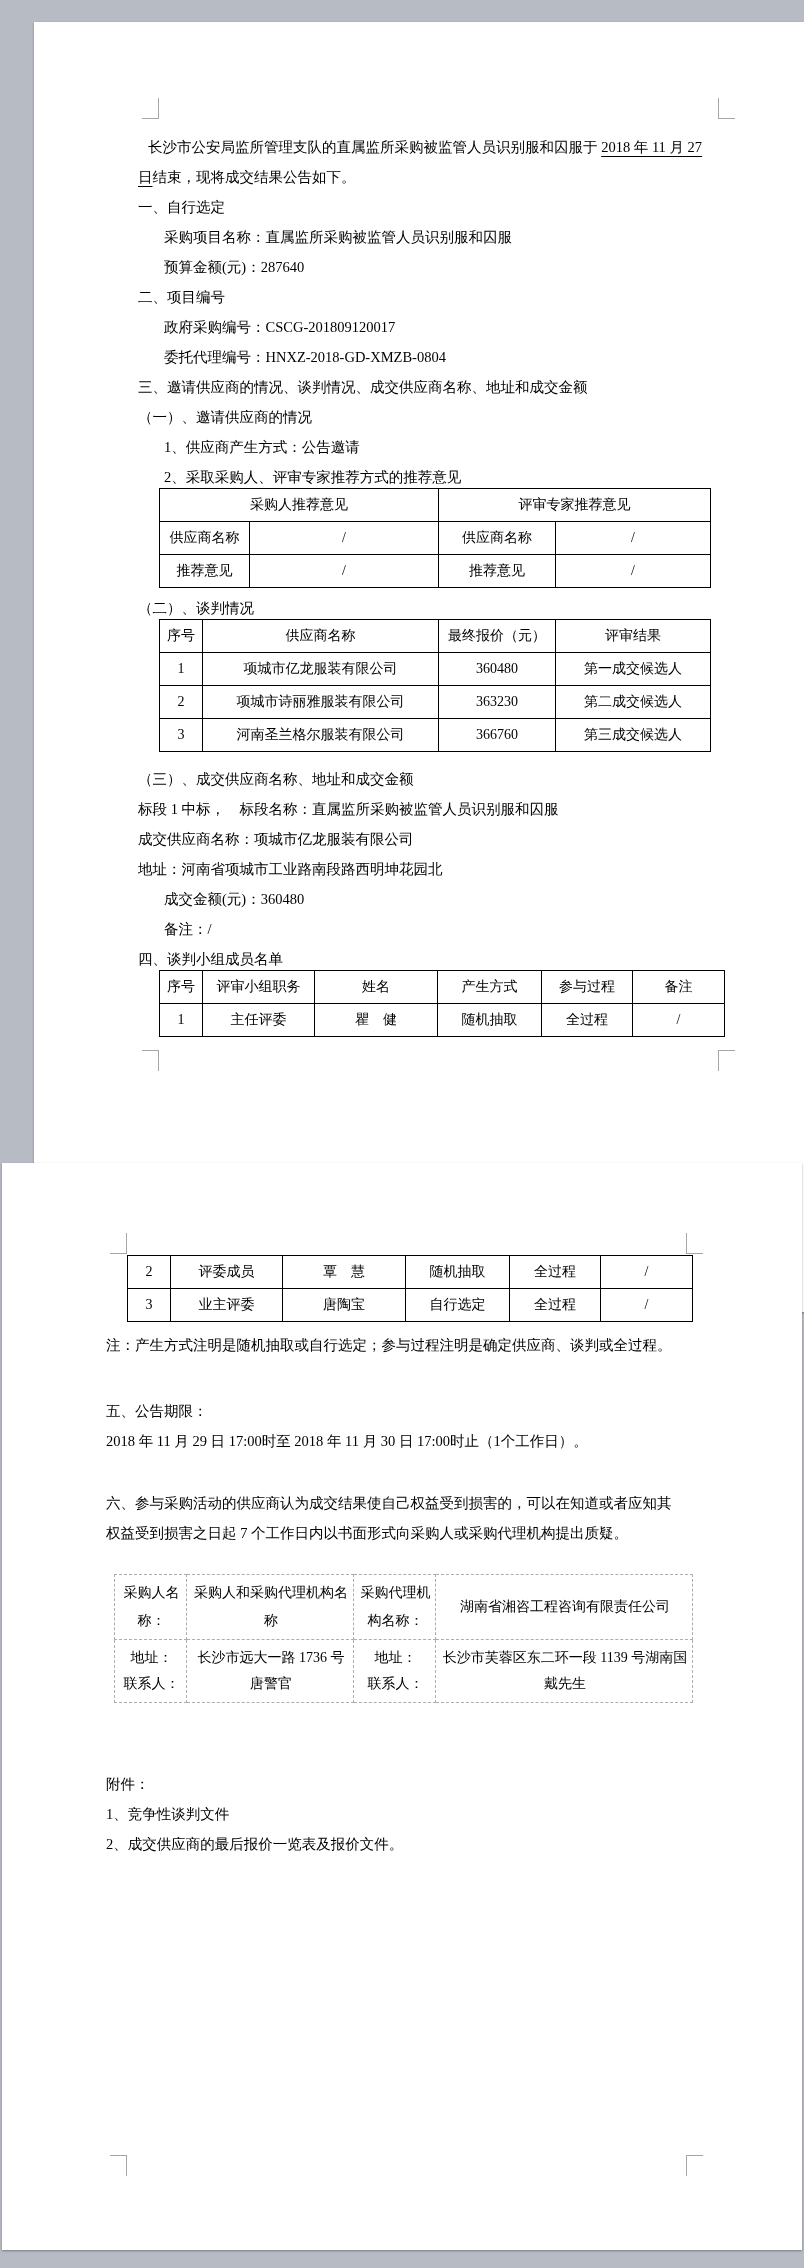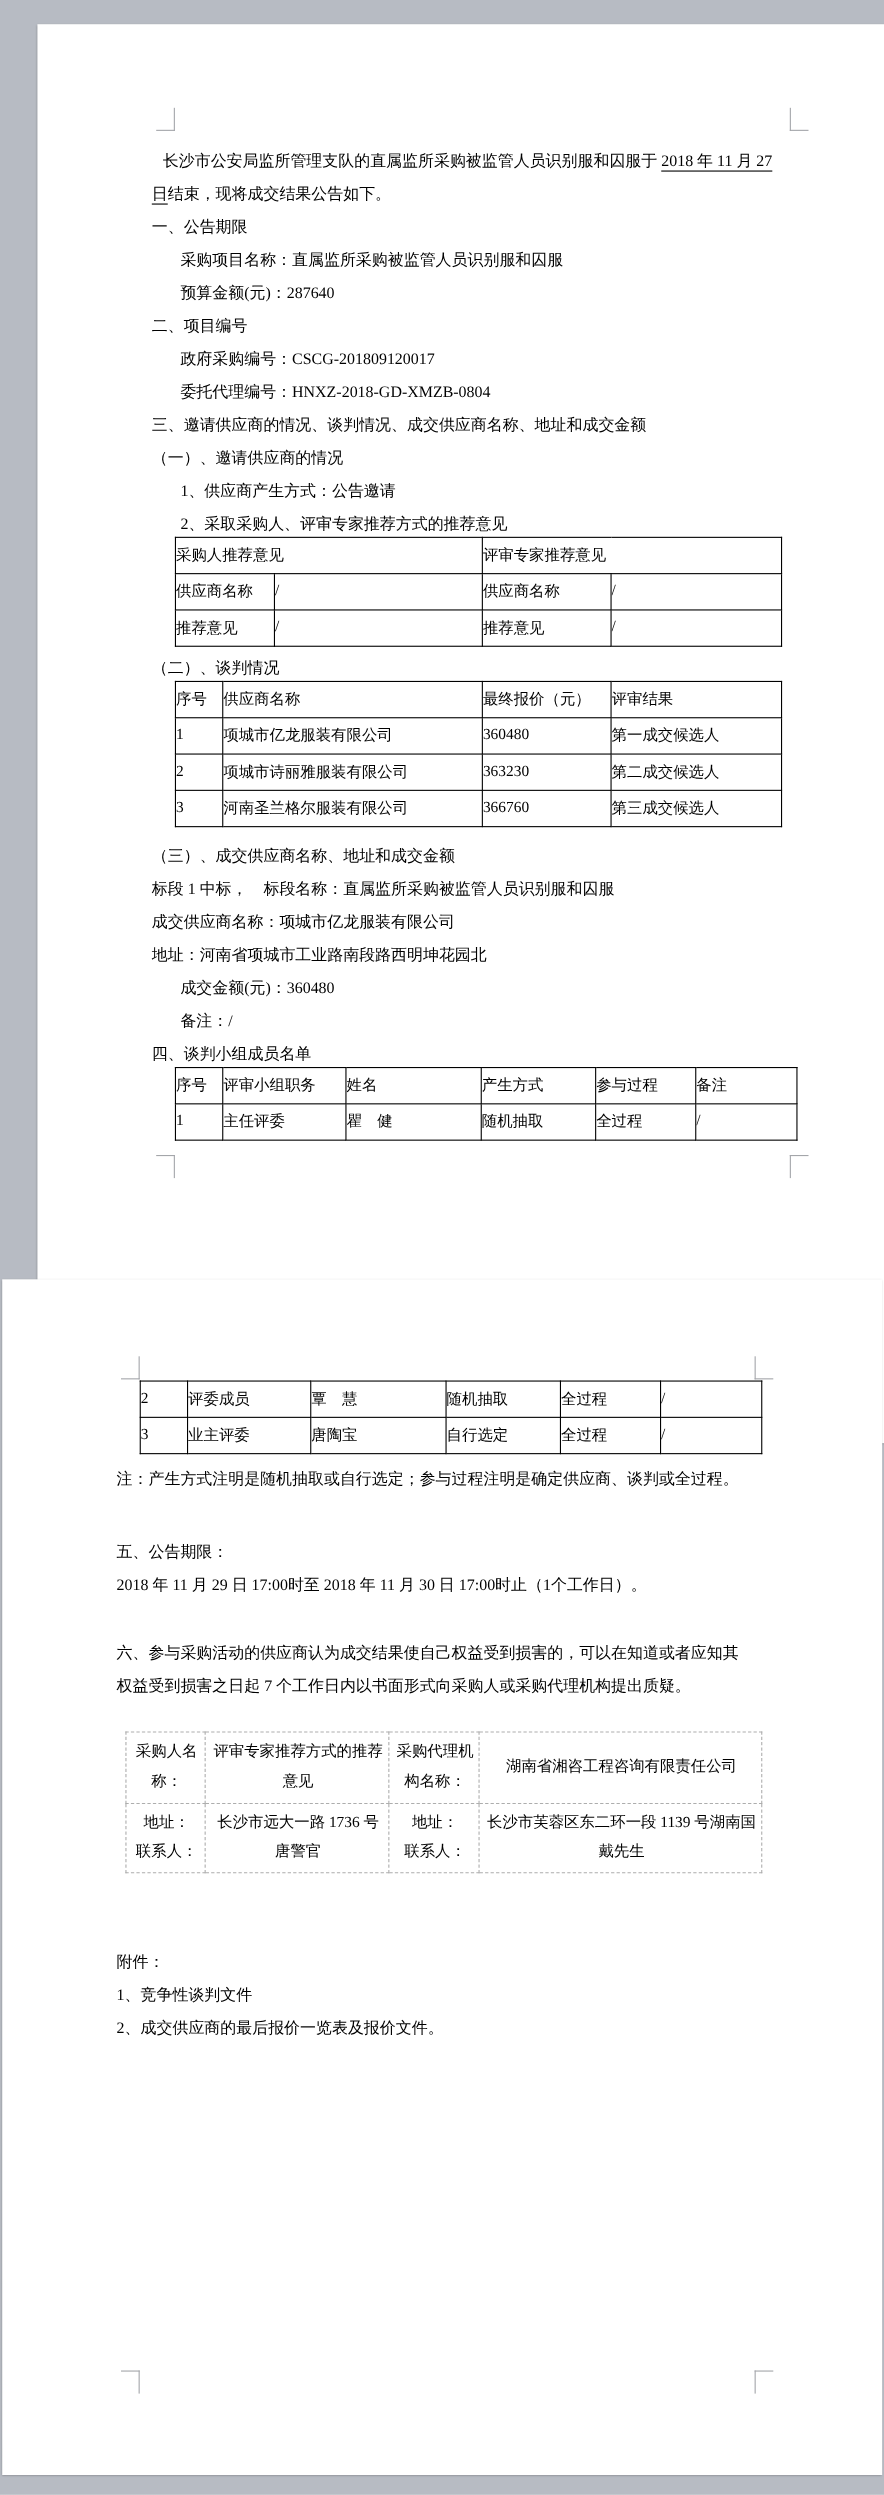--- a/index.html
+++ b/index.html
@@ -38,21 +38,21 @@
   .ind  { padding-left:26px; }
   .ul   { text-decoration:underline; text-underline-offset:4px; }
   .b    { font-weight:normal; }
   .mt5  { margin-top:5px; }  .mt8  { margin-top:8px; }
   .mt12 { margin-top:12px; }
   .mt32 { margin-top:32px; } .mt36 { margin-top:36px; }
   .mt56 { margin-top:56px; } .mt66 { margin-top:66px; }
 
   table { border-collapse:collapse; table-layout:fixed; font-size:14px; }
   .t { margin:-4px 0 0 21px; }
-  .t td { border:1px solid #000; padding:0; overflow:hidden; }
+  .t td { border:1px solid #000; text-align:center; padding:0; overflow:hidden; }
   .t tr { height:33px; }
   .t0 { margin-top:0; }
   .w551 { width:551px; } .w565 { width:565px; }
 
   .ct { width:578px; margin:26px 0 0 8px; }
   .ct td { border:1px dashed #adadad; text-align:center; padding:2px 4px 2px 6px;
            vertical-align:middle; line-height:28px; overflow:hidden; }
   .ct .r1 { height:65px; } .ct .r2 { height:32px; } .ct .r3 { height:63px; }
   .ct .line { display:block; line-height:26px; white-space:nowrap; }
 </style>
@@ -62,21 +62,21 @@
 <div class="page page1 p1">
   <div class="mark tl"></div>
   <div class="mark tr"></div>
   <div class="mark bl"></div>
   <div class="mark br"></div>
 
   <div class="content c1">
     <p class="para fi"><span>长沙市公安局监所管理支队的直属监所采购被监管人员识别服和囚服于 </span><span class="ul">2018 年 11 月 27</span></p>
     <p class="para"><span class="ul">日</span><span>结束，现将成交结果公告如下。</span></p>
 
-    <p class="para">一、公告期限</p>
+    <p class="para">一、自行选定</p>
     <p class="para ind">采购项目名称：直属监所采购被监管人员识别服和囚服</p>
     <p class="para ind">预算金额(元)：287640</p>
 
     <p class="para">二、项目编号</p>
     <p class="para ind">政府采购编号：CSCG-201809120017</p>
     <p class="para ind">委托代理编号：HNXZ-2018-GD-XMZB-0804</p>
 
     <p class="para">三、邀请供应商的情况、谈判情况、成交供应商名称、地址和成交金额</p>
     <p class="para">（一）、邀请供应商的情况</p>
     <p class="para ind">1、供应商产生方式：公告邀请</p>
@@ -233,21 +233,21 @@
     <table class="ct">
       <colgroup>
           <col style="width:72px">
           <col style="width:167px">
           <col style="width:82px">
           <col style="width:257px">
         </colgroup>
       <tbody>
           <tr class="r1">
         <td>采购人名称：</td>
-        <td>评审专家推荐方式的推荐意见</td>
+        <td>采购人和采购代理机构名称</td>
         <td>采购代理机构名称：</td>
         <td>湖南省湘咨工程咨询有限责任公司</td>
       </tr>
       <tr class="r3">
         <td>
           <span class="line">地址：</span>
           <span class="line">联系人：</span>
         </td>
         <td>
           <span class="line">长沙市远大一路 1736 号</span>

